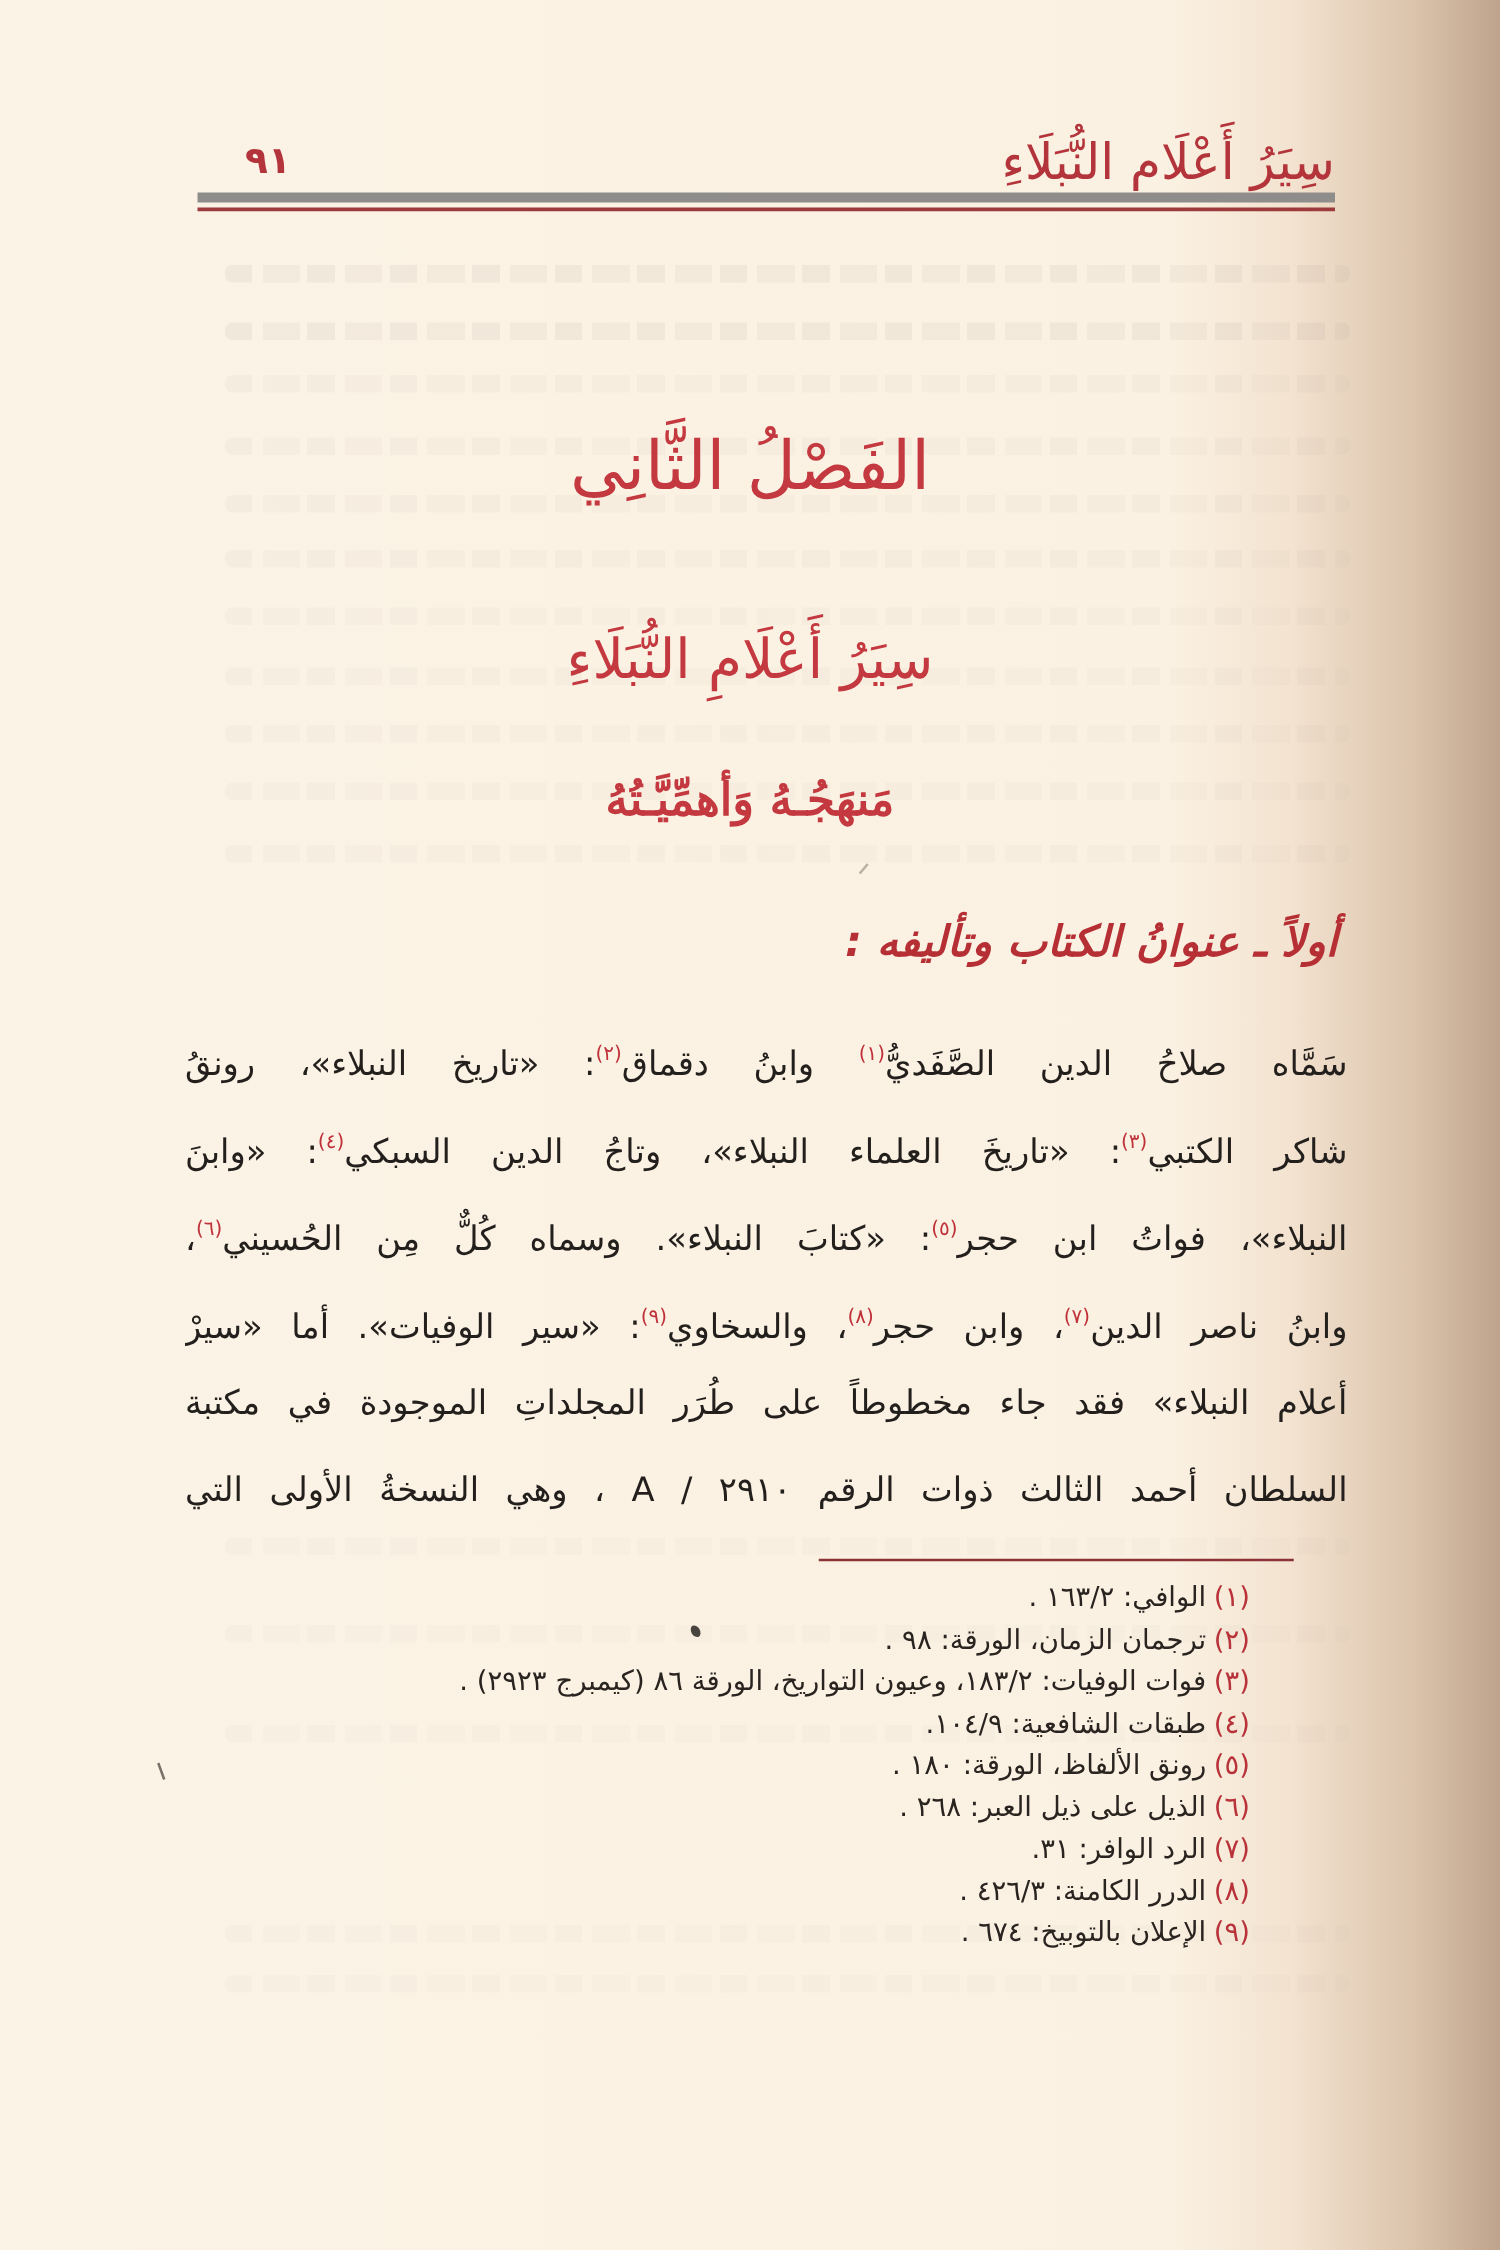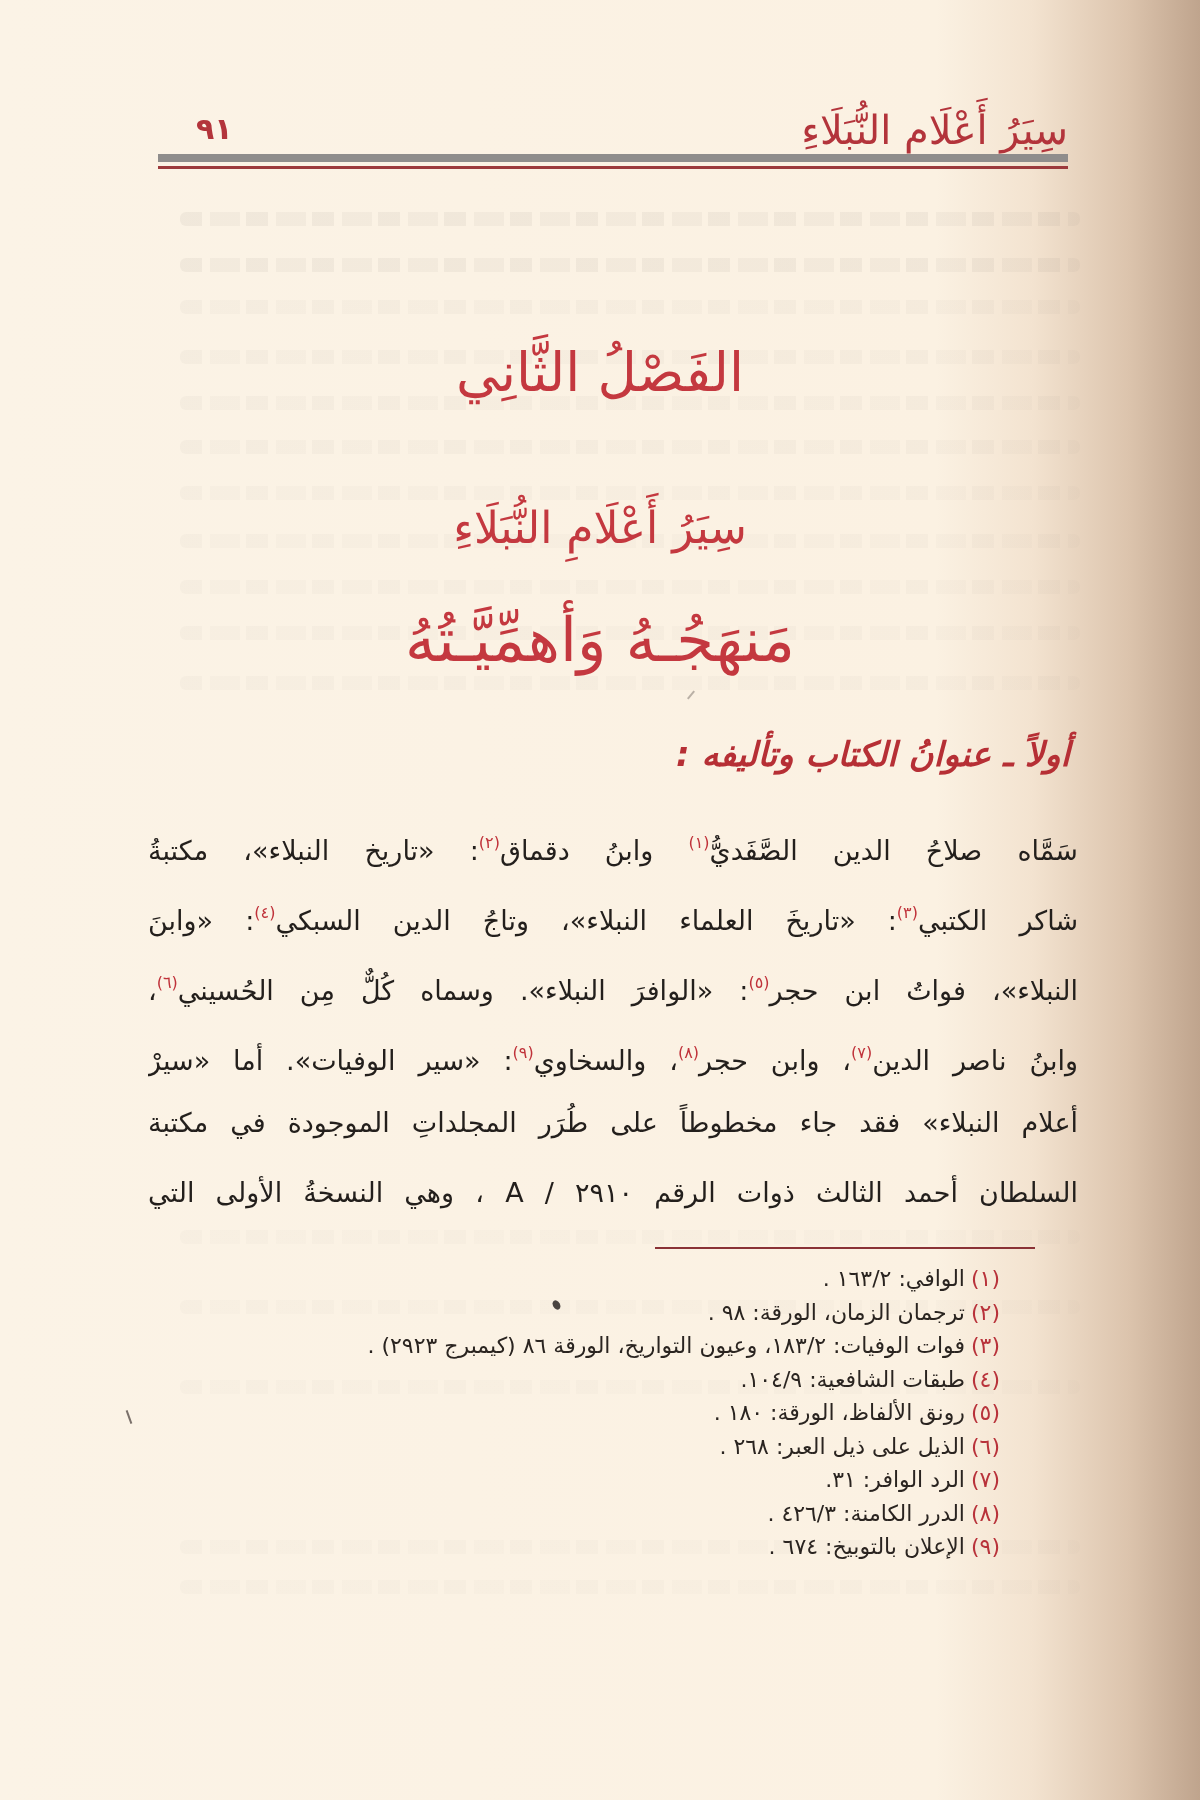--- a/index.html
+++ b/index.html
@@ -46,21 +46,21 @@
     .chapter-num {
       position: absolute; left: 0; width: 1200px; top: 338px; text-align: center;
       color: #c4383f; font-size: 54px; direction: rtl; line-height: 70px;
     }
     .book-title {
       position: absolute; left: 0; width: 1200px; top: 498px; text-align: center;
       color: #c4383f; font-size: 44px; direction: rtl; line-height: 60px;
     }
     .chapter-subtitle {
       position: absolute; left: 0; width: 1200px; top: 600px; text-align: center;
-      color: #c4383f; font-size: 61px; direction: rtl; line-height: 80px;
+      color: #c4383f; font-size: 36px; direction: rtl; line-height: 80px; font-weight: bold;
     }
     
     .section-heading {
       position: absolute; right: 130px; top: 736px;
       color: #b62f35; font-size: 34px; font-weight: bold; direction: rtl;
       font-family: "DejaVu Sans", sans-serif; line-height: 36px; font-style: italic;
     }
     
     .body-text {
       position: absolute; left: 148px; top: 808px; width: 930px;
@@ -115,27 +115,27 @@
   <div class="head-rule-red"></div>
 
   <div class="chapter-num">الفَصْلُ الثَّانِي</div>
   <div class="book-title">سِيَرُ أَعْلَامِ النُّبَلَاءِ</div>
   <div class="chapter-subtitle">مَنهَجُـهُ وَأهمِّيَّـتُهُ</div>
 
   <div class="section-heading">أولاً ـ عنوانُ الكتاب وتأليفه :</div>
 
   <div class="body-text">
     <span class="body-line">
-      <span>سَمَّاه صلاحُ الدين الصَّفَديُّ</span><span class="fn-ref">(١)</span><span> وابنُ دقماق</span><span class="fn-ref">(٢)</span><span>: «تاريخ النبلاء»، مكتبةُ</span>
+      <span>سَمَّاه صلاحُ الدين الصَّفَديُّ</span><span class="fn-ref">(١)</span><span> وابنُ دقماق</span><span class="fn-ref">(٢)</span><span>: «تاريخ النبلاء»، رونقُ</span>
     </span>
     <span class="body-line">
       <span>شاكر الكتبي</span><span class="fn-ref">(٣)</span><span>: «تاريخَ العلماء النبلاء»، وتاجُ الدين السبكي</span><span class="fn-ref">(٤)</span><span>: «وابنَ</span>
     </span>
     <span class="body-line">
-      <span>النبلاء»، فواتُ ابن حجر</span><span class="fn-ref">(٥)</span><span>: «الوافرَ النبلاء». وسماه كُلٌّ مِن الحُسيني</span><span class="fn-ref">(٦)</span><span>،</span>
+      <span>النبلاء»، فواتُ ابن حجر</span><span class="fn-ref">(٥)</span><span>: «كتابَ النبلاء». وسماه كُلٌّ مِن الحُسيني</span><span class="fn-ref">(٦)</span><span>،</span>
     </span>
     <span class="body-line">
       <span>وابنُ ناصر الدين</span><span class="fn-ref">(٧)</span><span>، وابن حجر</span><span class="fn-ref">(٨)</span><span>، والسخاوي</span><span class="fn-ref">(٩)</span><span>: «سير الوفيات». أما «سيرْ</span>
     </span>
     <span class="body-line">
       <span>أعلام النبلاء» فقد جاء مخطوطاً على طُرَر المجلداتِ الموجودة في مكتبة</span>
     </span>
     <span class="body-line">
       <span>السلطان أحمد الثالث ذوات الرقم ٢٩١٠ / A ، وهي النسخةُ الأولى التي</span>
     </span>

